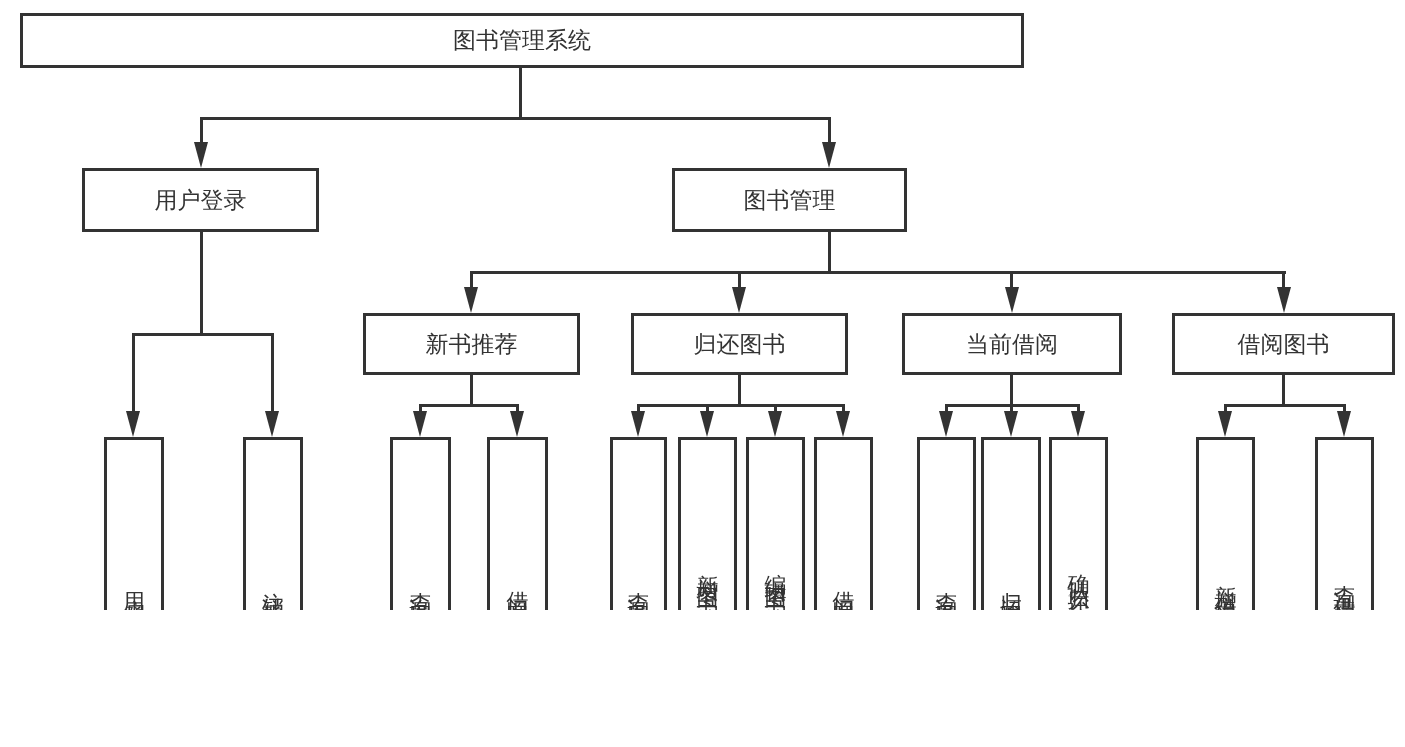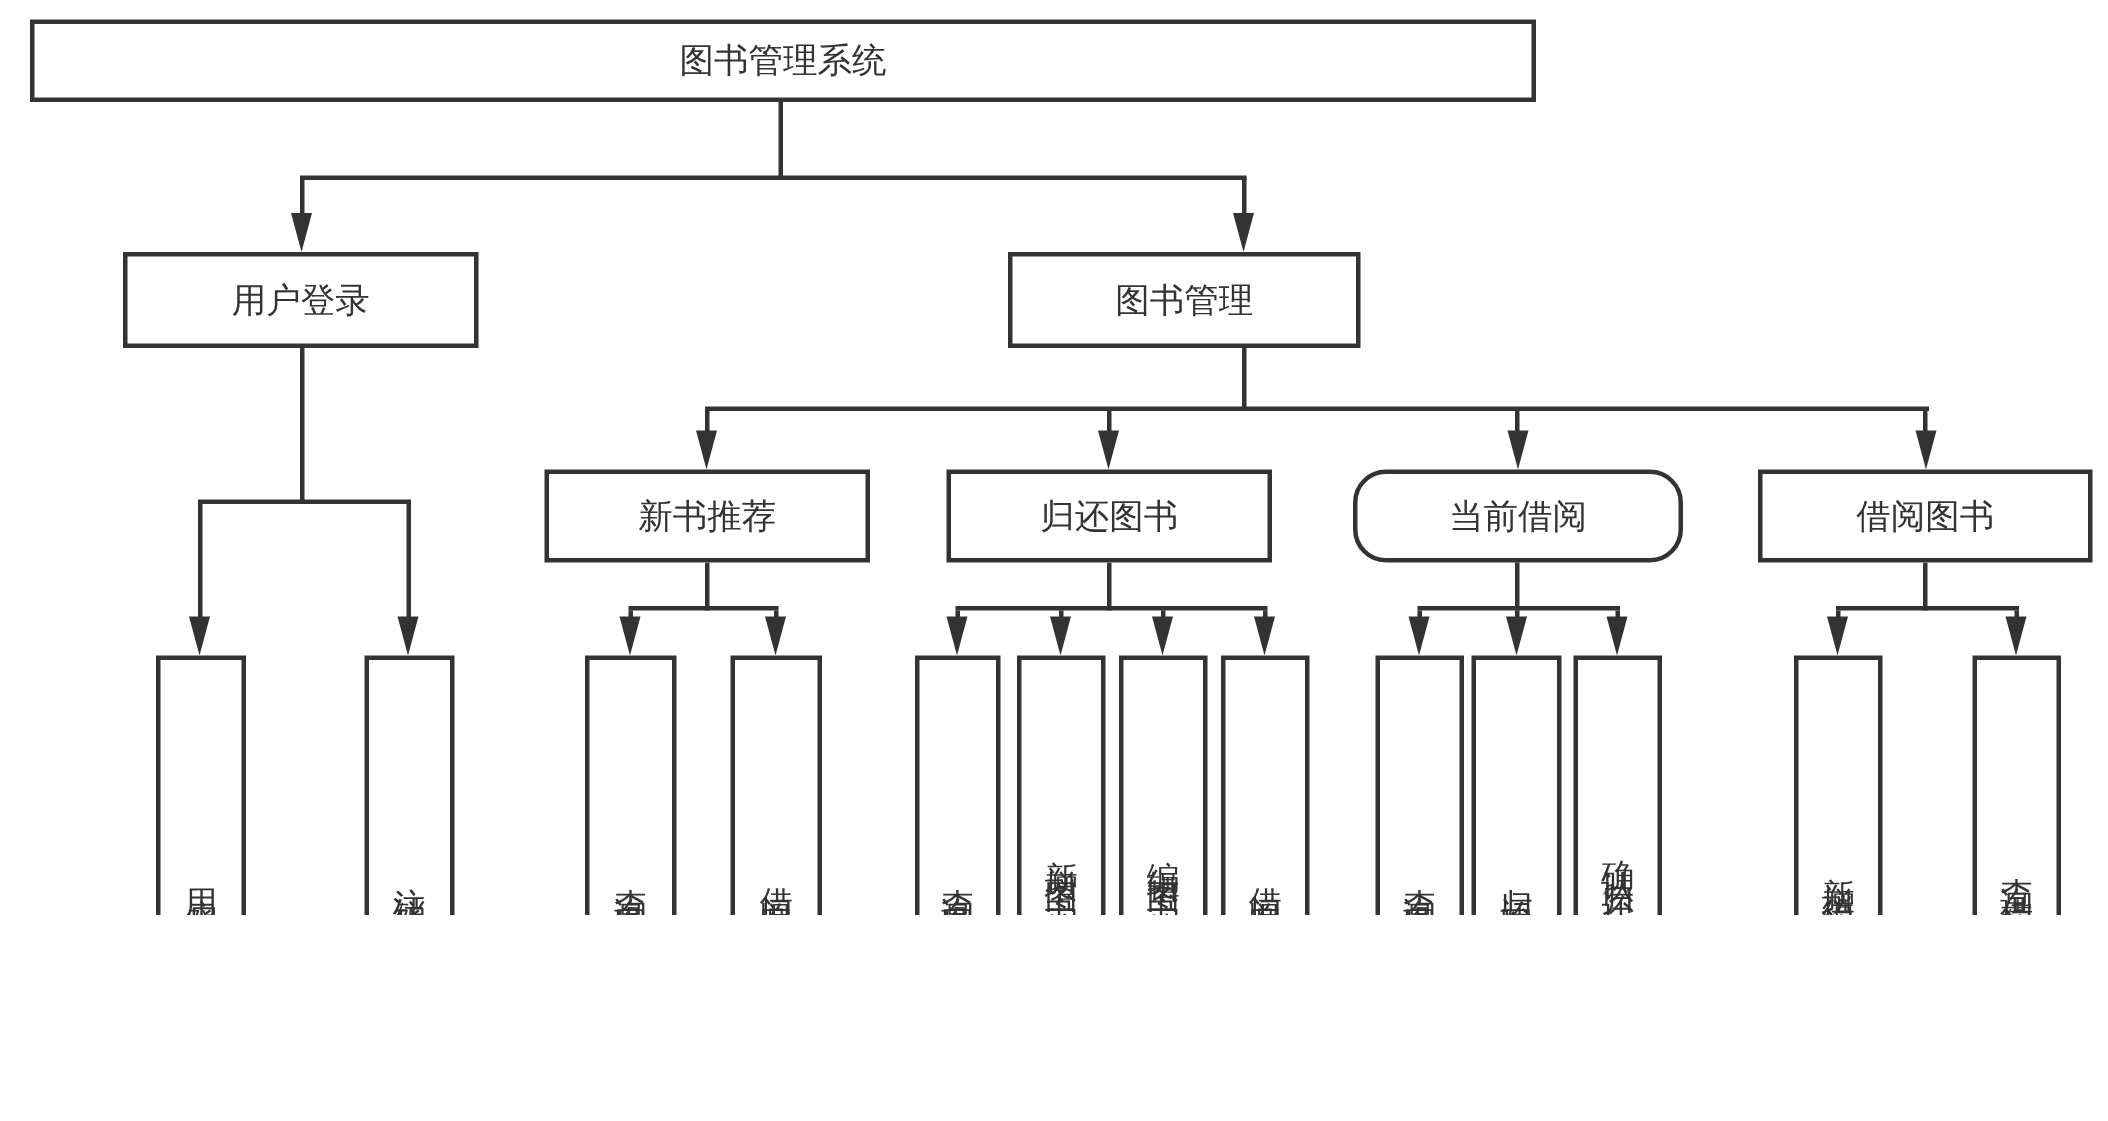--- a/index.html
+++ b/index.html
@@ -34,21 +34,21 @@
 
 <div class="canvas">
 
   <div class="box" style="left:20px;top:13px;width:1004px;height:55px;">图书管理系统</div>
 
   <div class="box" style="left:82px;top:168px;width:237px;height:64px;">用户登录</div>
   <div class="box" style="left:672px;top:168px;width:235px;height:64px;">图书管理</div>
 
   <div class="box" style="left:363px;top:313px;width:217px;height:62px;">新书推荐</div>
   <div class="box" style="left:631px;top:313px;width:217px;height:62px;">归还图书</div>
-  <div class="box" style="left:902px;top:313px;width:220px;height:62px;border-radius:22px;">当前借阅</div>
+  <div class="box" style="left:902px;top:313px;width:220px;height:62px;">当前借阅</div>
   <div class="box" style="left:1172px;top:313px;width:223px;height:62px;">借阅图书</div>
 
   <div class="box vbox" style="left:104px;top:437px;width:60px;height:301px;">用户登录</div>
   <div class="box vbox" style="left:243px;top:437px;width:60px;height:301px;">注销登录</div>
 
   <div class="box vbox" style="left:390px;top:437px;width:61px;height:301px;">查询图书</div>
   <div class="box vbox" style="left:487px;top:437px;width:61px;height:301px;">借阅图书</div>
 
   <div class="box vbox" style="left:610px;top:437px;width:57px;height:301px;">查询图书</div>
   <div class="box vbox" style="left:678px;top:437px;width:59px;height:301px;">新增图书（管理员）</div>

